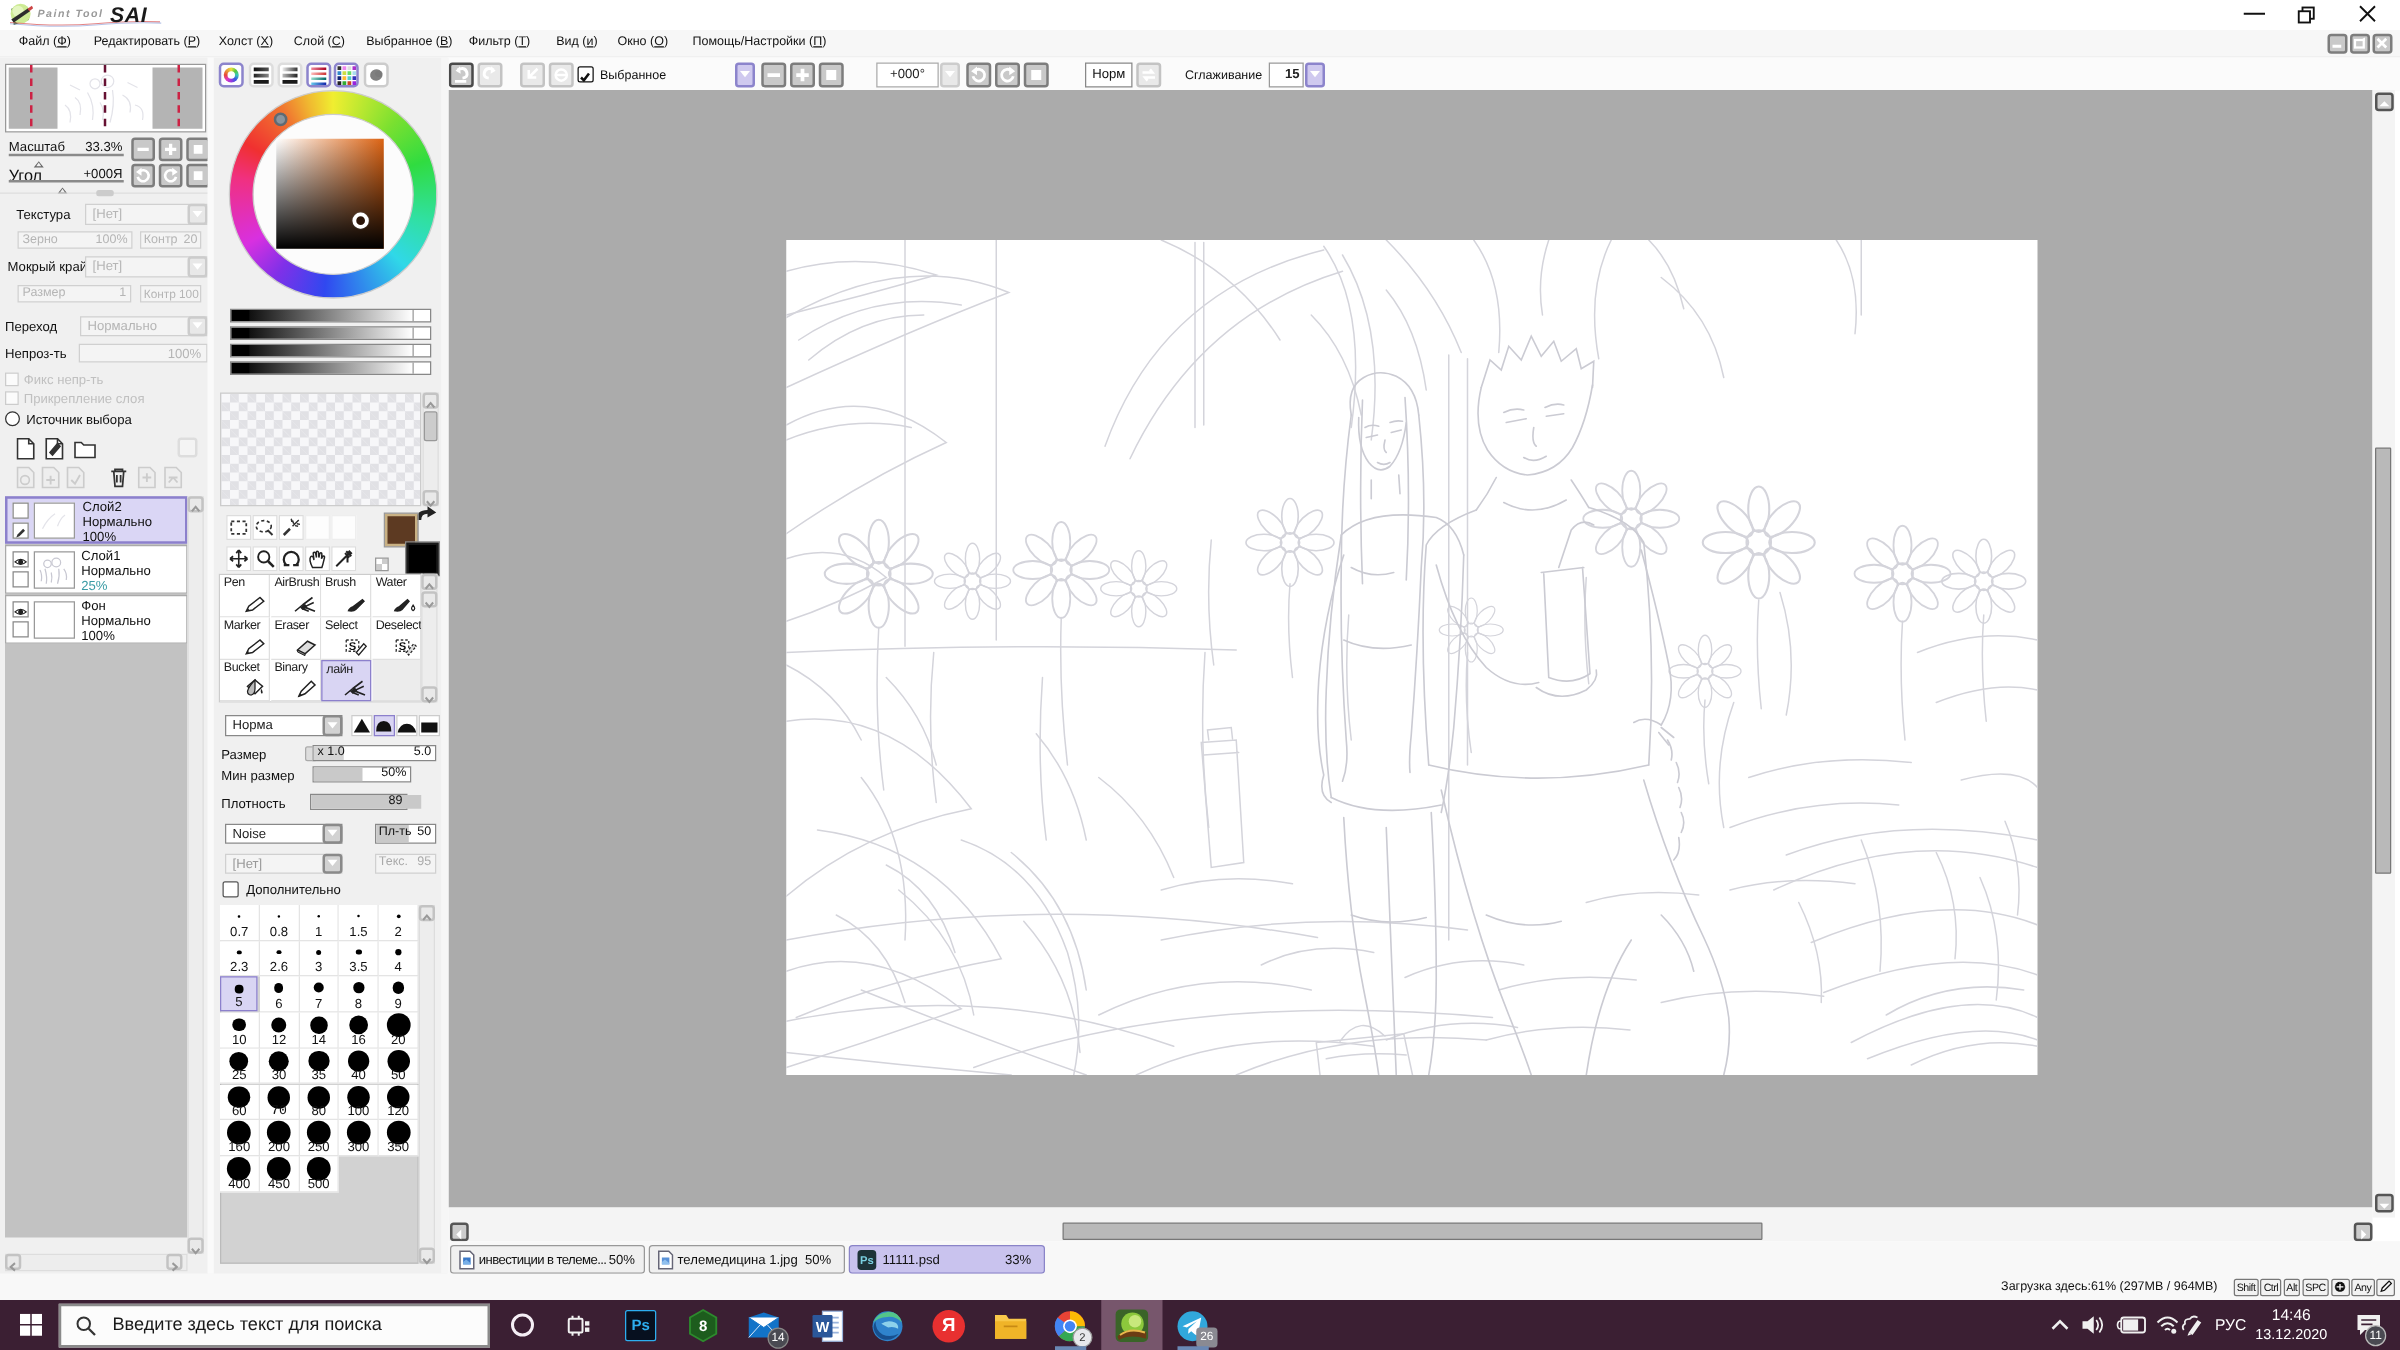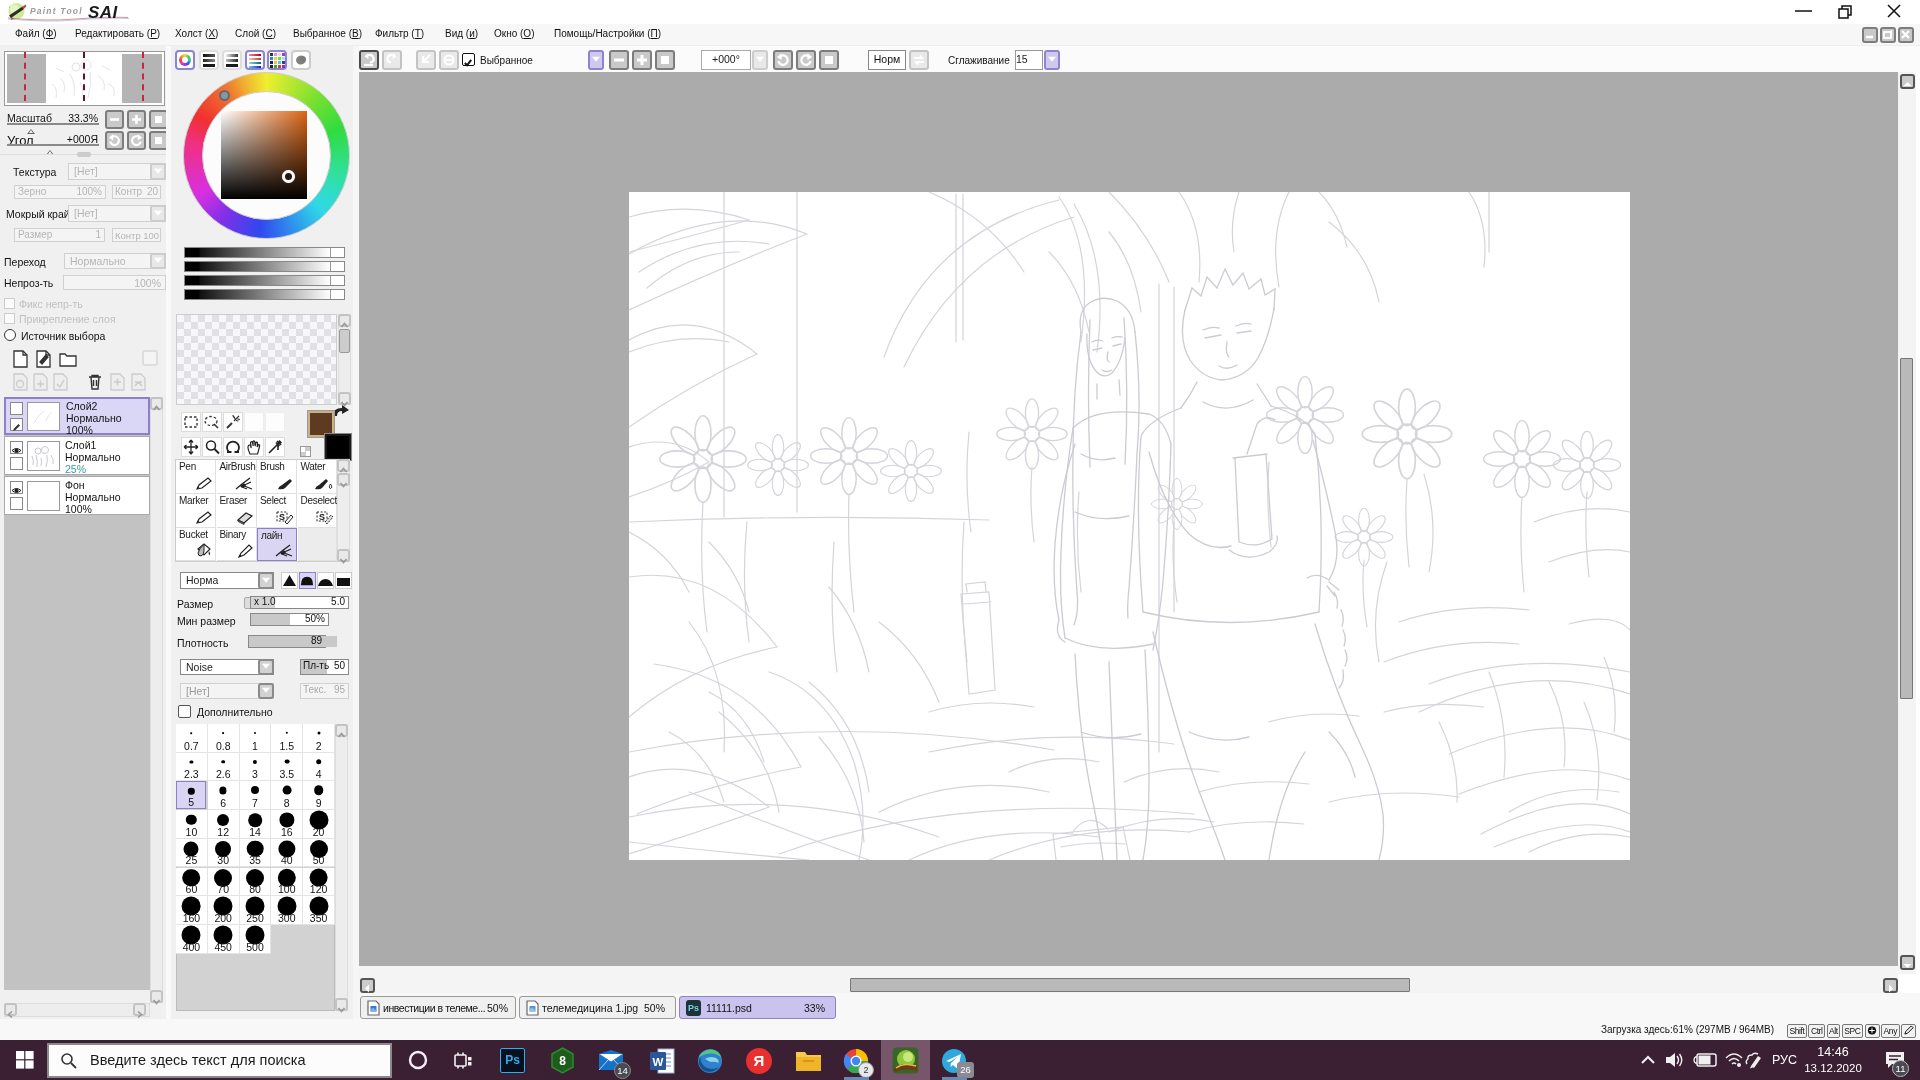--- a/index.html
+++ b/index.html
@@ -160,21 +160,21 @@
           <rect x="4" y="4" width="8" height="8" fill="#fff"></rect>
         </svg>
     </div>
     <div class="field" style="left:868px;top:4px;width:38px;height:20px;text-align:center;line-height:17px;border-color:#888;color:#111;">Норм</div>
     <div class="btn lite" style="left:909px;top:4px;width:20px;height:20px;">
       <svg width="16" height="16" viewBox="0 0 16 16">
           <path d="M3 6 H11 L9 3.5 M13 10 H5 L7 12.5" fill="none" stroke="#fff" stroke-width="2"></path>
         </svg>
     </div>
     <span class="abs" style="left:948px;top:9px;font-size:10px;color:#111;">Сглаживание</span>
-    <div class="field" style="left:1015px;top:4px;width:28px;height:20px;line-height:17px;padding-left:0;border-color:#999;">15</div>
+    <div class="field" style="left:1015px;top:4px;width:28px;height:20px;line-height:17px;padding-left:12px;border-color:#999;font-weight:bold;">15</div>
     <div class="ddbtn sel" style="left:1044px;top:4px;height:20px;"></div>
   </div>
   <div id="panelL">
     <div class="abs" style="left:4px;top:5px;width:161px;height:55px;background:#fff;border:1px solid #999;">
       <div class="abs" style="left:2px;top:2px;width:39px;height:49px;background:#b4b4b4;"></div>
       <div class="abs" style="left:117px;top:2px;width:40px;height:49px;background:#b4b4b4;"></div>
       <svg class="abs" style="left:41px;top:2px;" width="76" height="49" viewBox="0 0 76 49">
         <g stroke="#e3e3e9" fill="none" stroke-width="1">
         <circle cx="30" cy="13" r="4"></circle>
             <circle cx="40" cy="11" r="5"></circle>
@@ -730,21 +730,21 @@
           <div class="num">40</div>
         </div>
         <div class="scell" style="left:127.2px;top:114.8px;">
           <div class="dot" style="width:18px;height:18px;top:10px;"></div>
           <div class="num">50</div>
         </div>
         <div class="scell" style="left:0px;top:143.5px;">
           <div class="dot" style="width:17.6px;height:17.6px;top:10px;"></div>
           <div class="num">60</div>
         </div>
-        <div class="scell" style="left:31.8px;top:143.5px;">
+        <div class="scell" style="left:31.8px;top:143.5px;font-family:Liberation Mono, monospace;">
           <div class="dot" style="width:18px;height:18px;top:10px;"></div>
           <div class="num">70</div>
         </div>
         <div class="scell" style="left:63.6px;top:143.5px;">
           <div class="dot" style="width:18px;height:18px;top:10px;"></div>
           <div class="num">80</div>
         </div>
         <div class="scell" style="left:95.4px;top:143.5px;">
           <div class="dot" style="width:18.4px;height:18.4px;top:10px;"></div>
           <div class="num">100</div>

